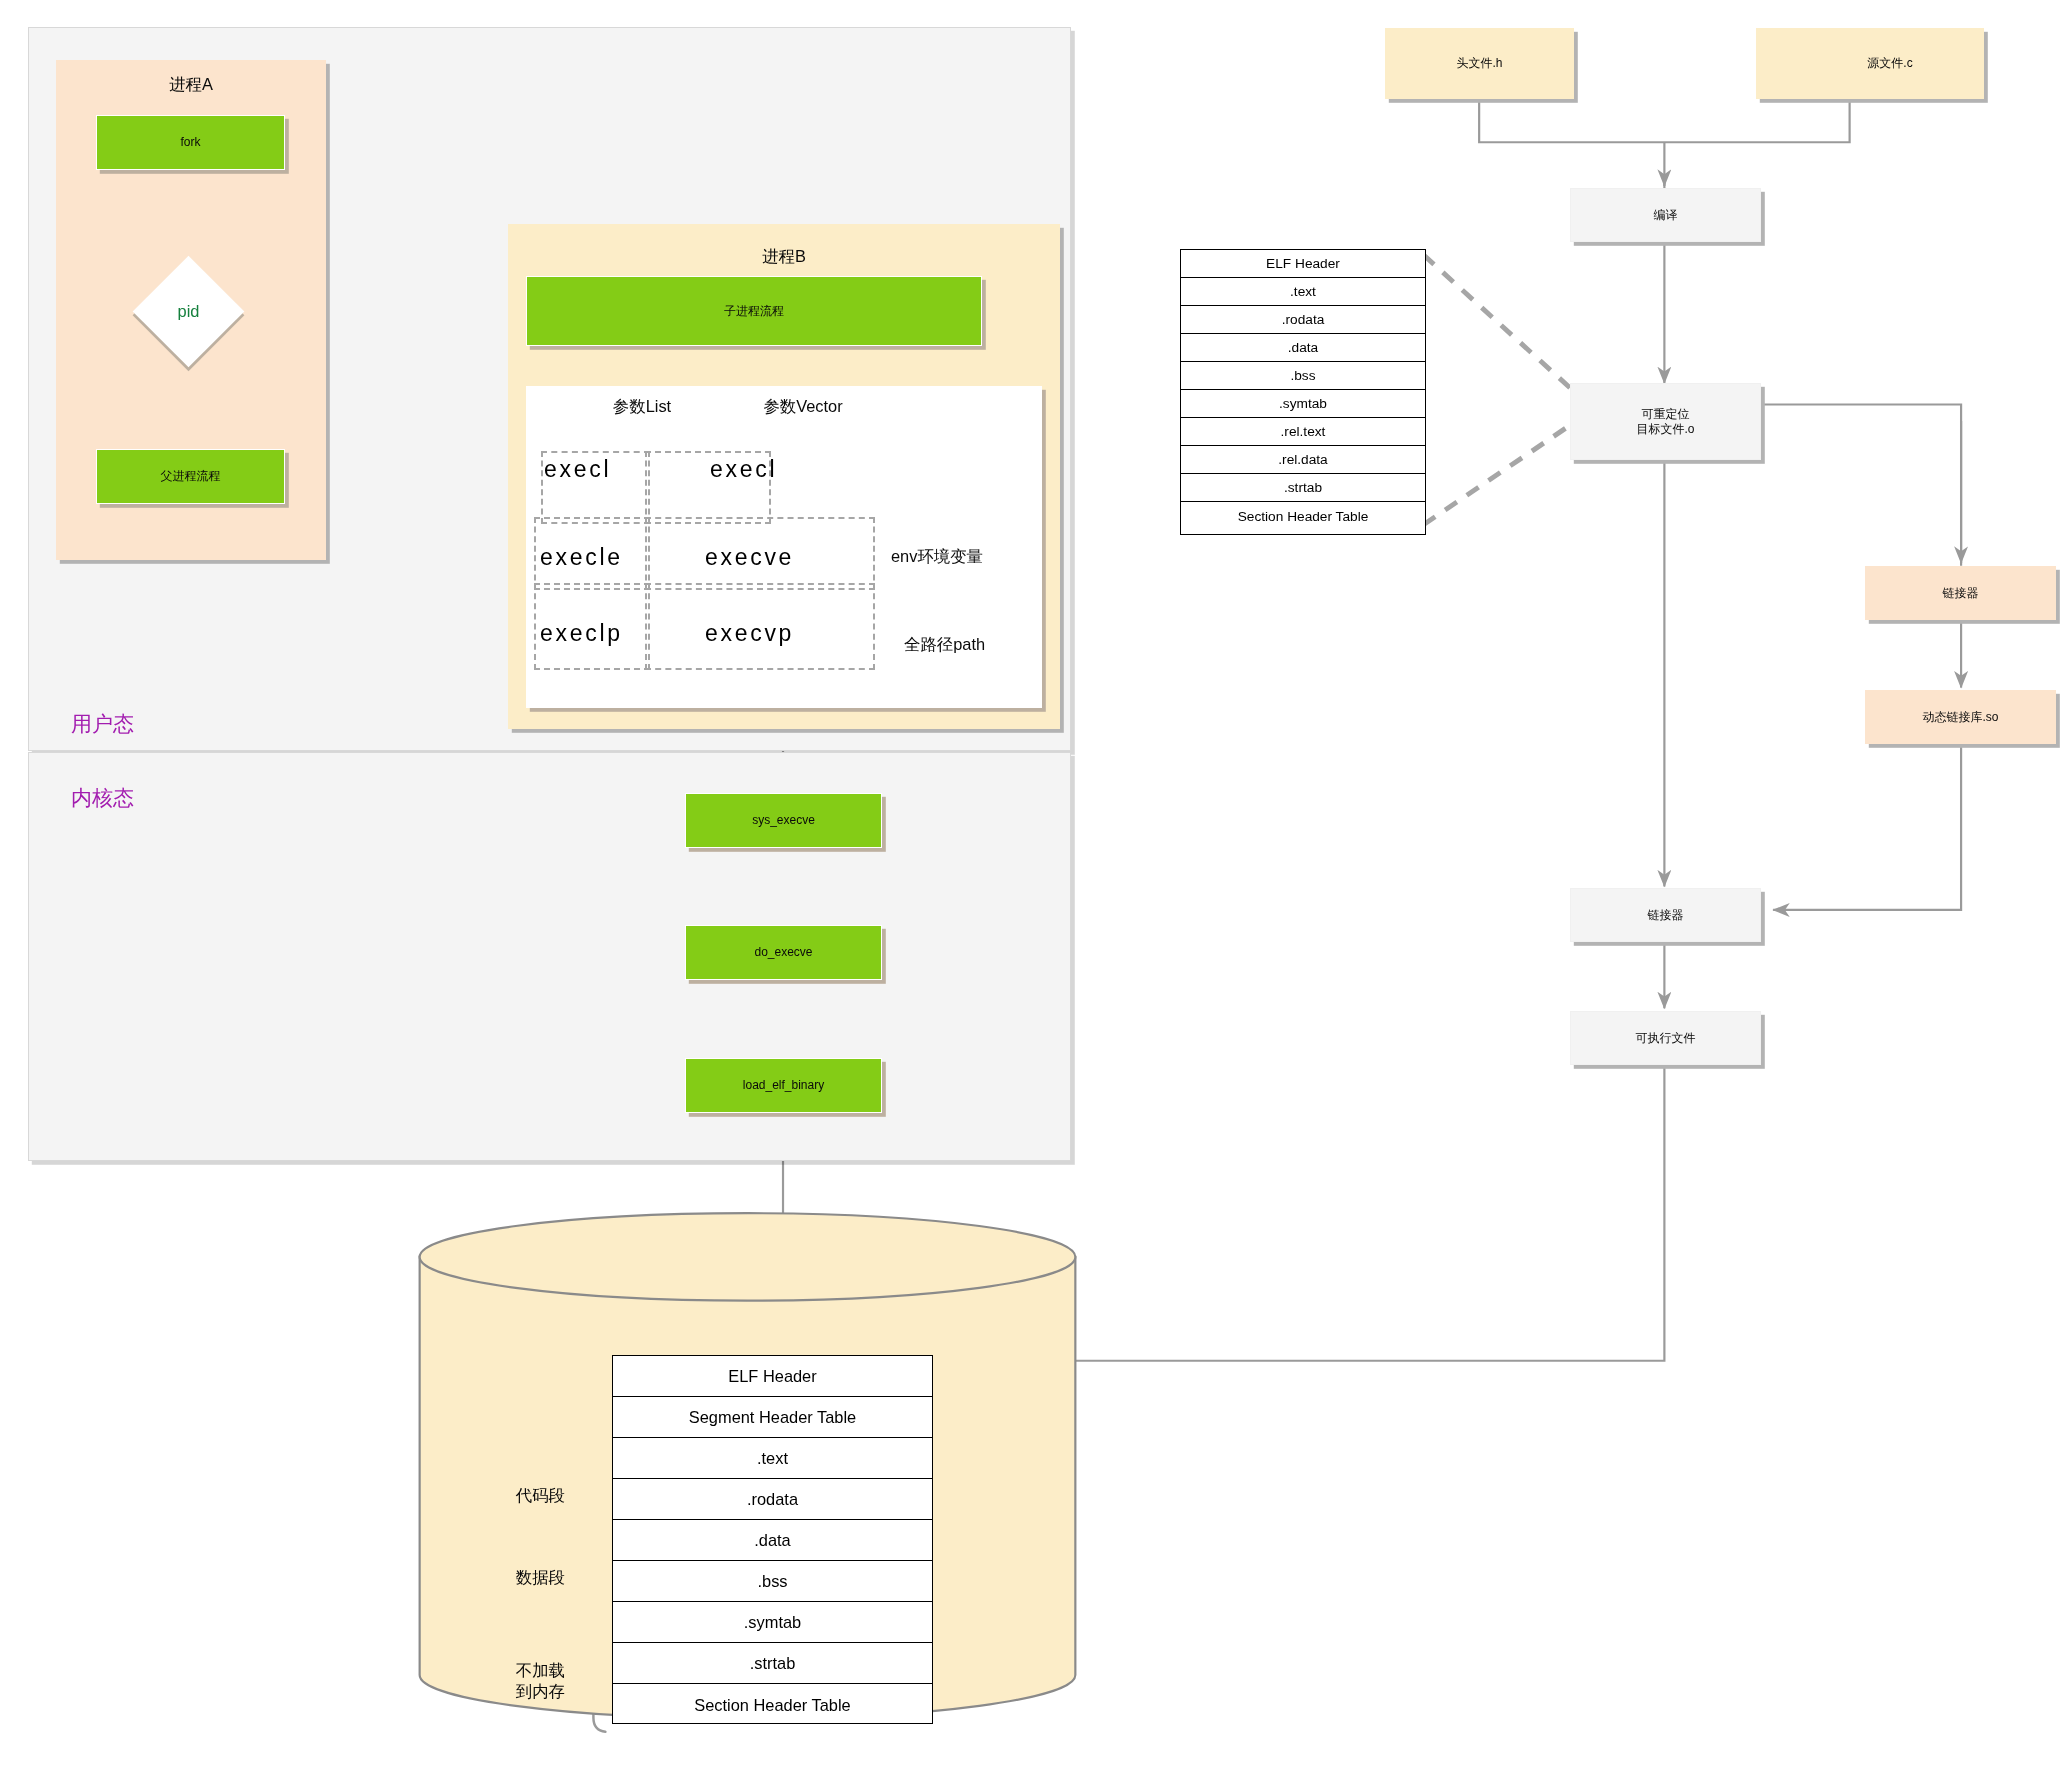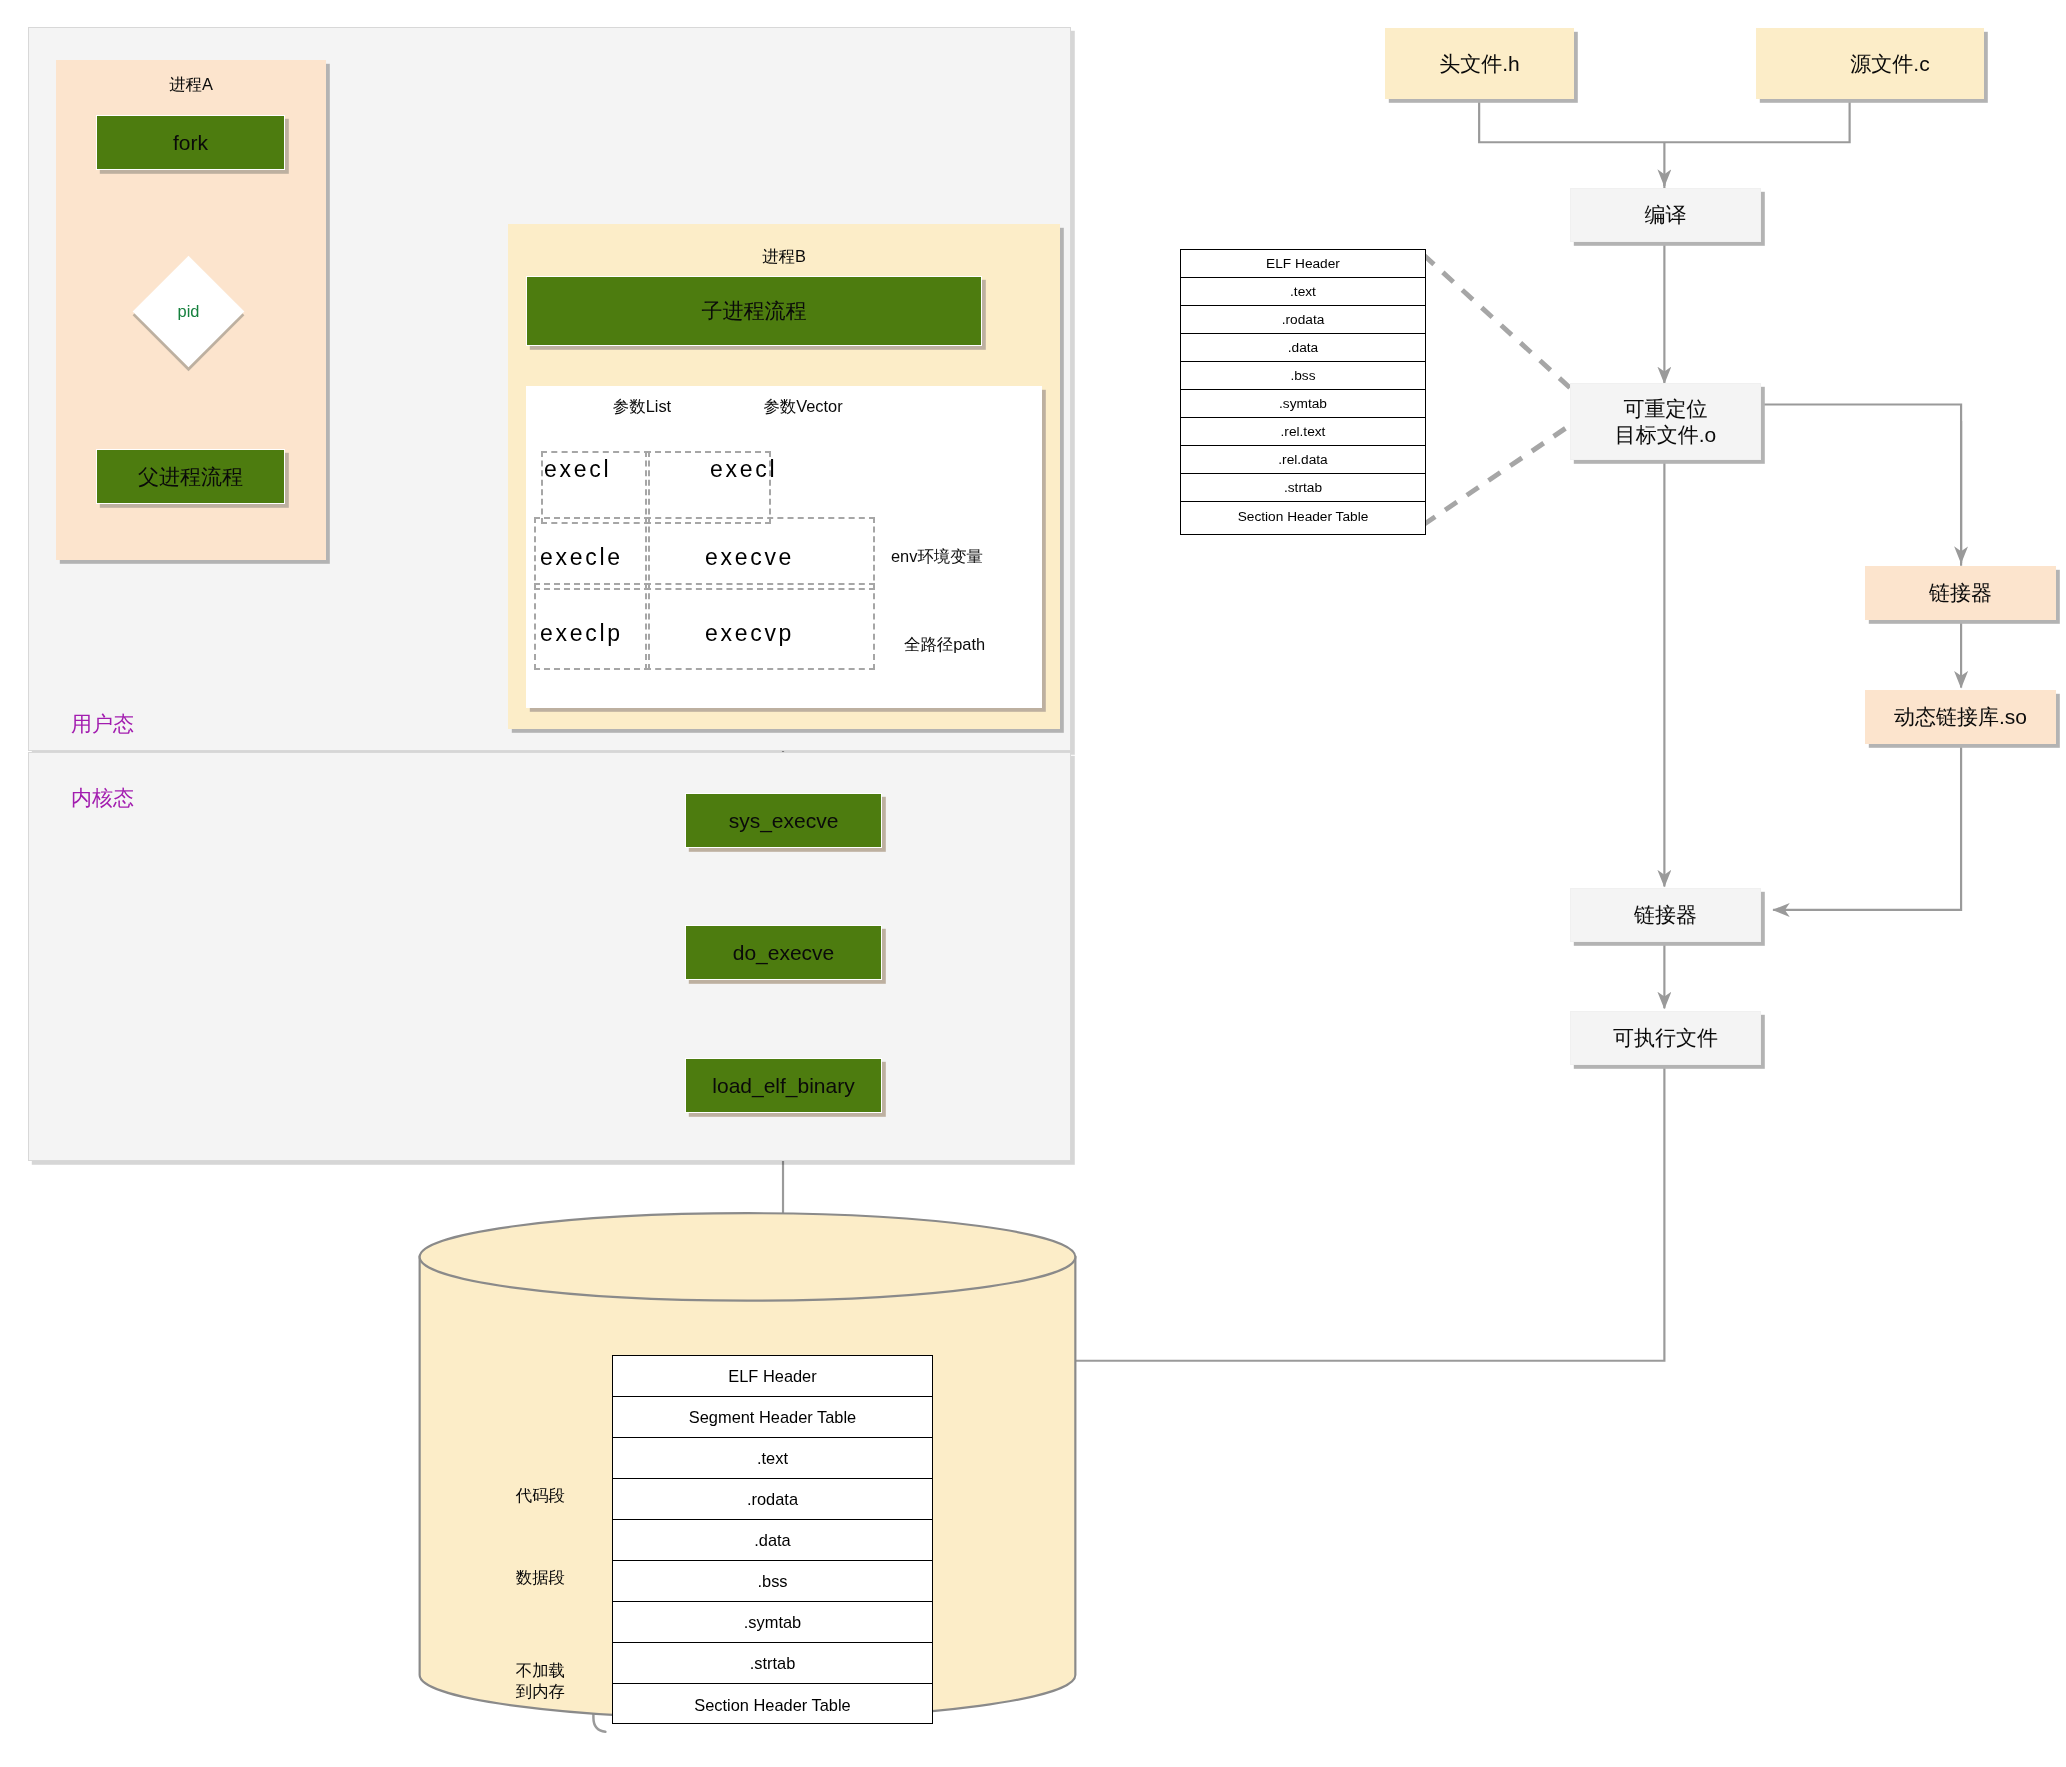--- a/index.html
+++ b/index.html
@@ -9,32 +9,32 @@
   
   .abs{position:absolute;box-sizing:border-box;}
 
   
   .panel{background:#f4f4f4;border:0.5px solid #d8d8d8;box-shadow:3.8px 3.8px 0 0 rgba(0,0,0,0.16);}
 
   
   .node{display:flex;align-items:center;justify-content:center;text-align:center;
         box-sizing:border-box;line-height:1.22;}
   .node .lbl{display:block;width:100%;padding:0 3.3px;}
-  .n-white{background:#4d7c0f;border:0.5px solid #ffffff;box-shadow:3.8px 3.8px 0 0 #bdb0a0;}
+  .n-white{background:#84cc16;border:0.5px solid #ffffff;box-shadow:3.8px 3.8px 0 0 #bdb0a0;}
   .n-gray{background:#f4f4f4;border:0.5px solid #f0f0f0;box-shadow:3.8px 3.8px 0 0 #b3b3b3;}
   .n-orange{background:#fce4cd;border:0.5px solid #fce4cd;box-shadow:3.8px 3.8px 0 0 #b3b3b3;}
   .n-yellow{background:#fcedc8;border:0.5px solid #fcedc8;box-shadow:3.8px 3.8px 0 0 #b3b3b3;}
 
   
   .grp-orange{background:#fce4cd;box-shadow:3.8px 3.8px 0 0 #b3b3b3;}
   .grp-yellow{background:#fcedc8;box-shadow:3.8px 3.8px 0 0 #b3b3b3;}
 
   
   .title-cn{font-size:16.4px;color:#0a0a0a;}
-  .box-txt{font-size:21px;color:#0a0a0a;}
+  .box-txt{font-size:12px;color:#0a0a0a;}
   .mode-txt{font-size:21px;color:#a21caf;}
   .exec-txt{font-size:23px;letter-spacing:2.7px;color:#000000;font-family:"Liberation Sans","DejaVu Sans",sans-serif;}
   .arg-hdr{font-size:16.4px;color:#0a0a0a;}
   .side-note{font-size:16.4px;color:#0a0a0a;}
   .seg-note{font-size:16.4px;color:#0a0a0a;line-height:1.22;text-align:right;}
 
   
   .dcell{border:2.2px dashed #a6a6a6;box-sizing:border-box;}
 
   

